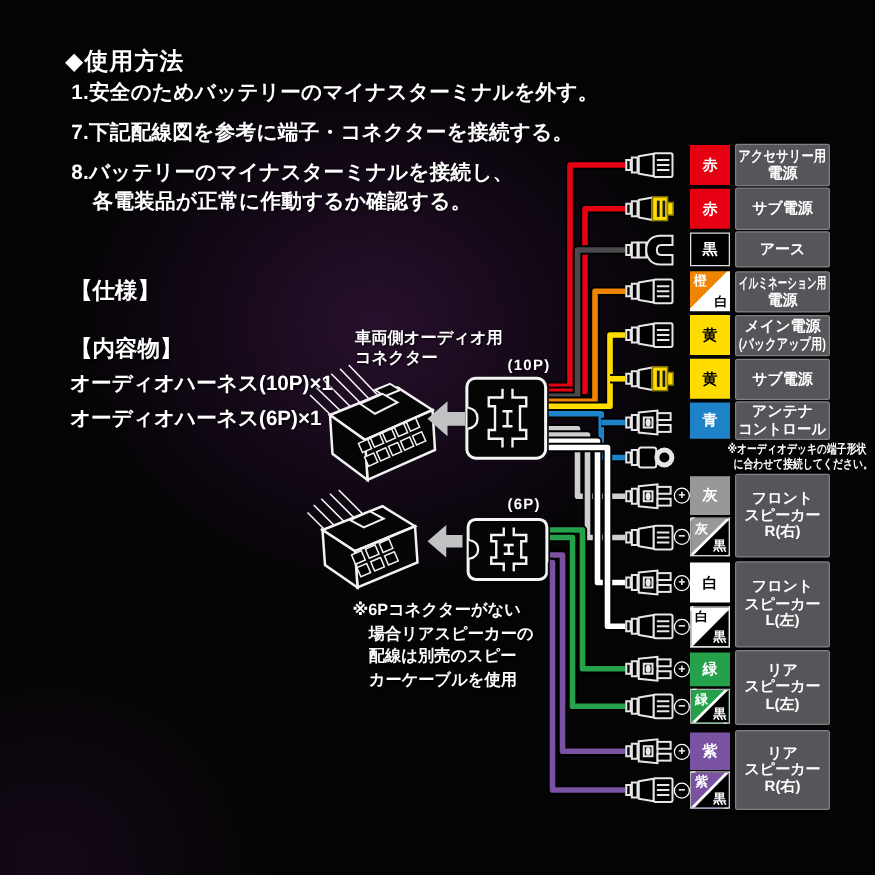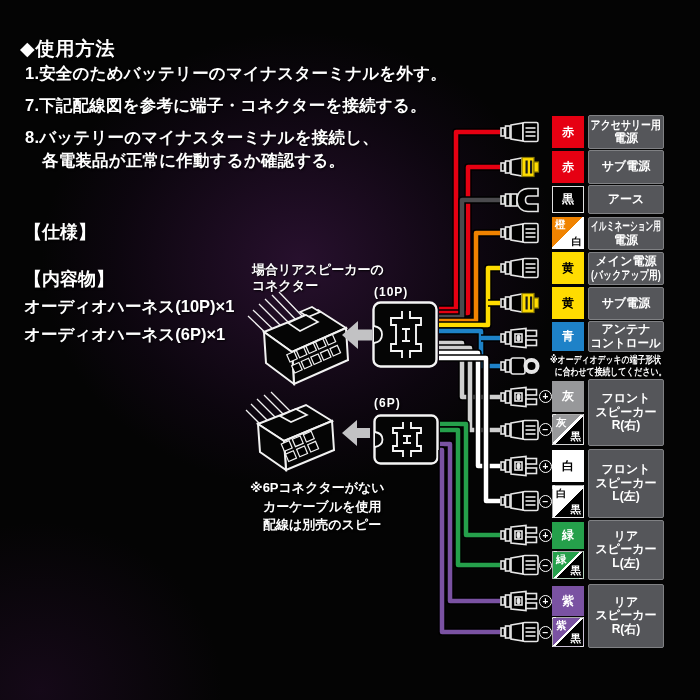--- a/index.html
+++ b/index.html
@@ -6,21 +6,21 @@
   #stage{
     position:relative;width:700px;height:700px;overflow:hidden;
     background:
       radial-gradient(340px 300px at 300px 260px, rgba(74,28,86,.50), rgba(40,12,50,.22) 55%, rgba(0,0,0,0) 76%),
       radial-gradient(260px 240px at 40px 690px, rgba(60,20,70,.30), rgba(0,0,0,0) 70%),
       #040404;
     font-family:"Liberation Sans","DejaVu Sans",sans-serif;
     color:#fff;font-weight:700;
   }
   #art{position:absolute;left:0;top:0;z-index:1;}
-  .txt{position:absolute;z-index:2;white-space:nowrap;text-shadow:1px 1px 2px rgba(0,0,0,.9);}
+  .txt{position:absolute;z-index:2;white-space:nowrap;text-shadow:1px 1px 2px rgba(0,0,0,.9);margin-left:32px;}
   .title{left:20px;top:36px;font-size:19px;letter-spacing:1px;}
   .step{font-size:16.5px;letter-spacing:0.2px;}
   .s1{left:25px;top:63px;} .s2{left:25px;top:95px;} .s3{left:25px;top:127px;} .s4{left:42px;top:150px;}
   .spec-h{font-size:18px;} .spec-l{font-size:16.5px;}
   .sp0{left:24px;top:220px;} .sp1{left:24px;top:241px;} .sp2{left:24px;top:267px;}
   .sp3{left:24px;top:296px;} .sp4{left:24px;top:324px;}
   .veh-label{left:252px;top:262px;font-size:13px;line-height:16px;}
   .veh-label span{display:block;}
   .plabel{font-size:12px;letter-spacing:1px;}
   .p10{left:374px;top:285px;} .p6{left:374px;top:396px;}
@@ -58,29 +58,30 @@
   <div class="txt step s2">7.下記配線図を参考に端子・コネクターを接続する。</div>
   <div class="txt step s3">8.バッテリーのマイナスターミナルを接続し、</div>
   <div class="txt step s4">各電装品が正常に作動するか確認する。</div>
 
   <div class="txt spec-h sp0">【仕様】</div>
   <div class="txt spec-h sp2">【内容物】</div>
   <div class="txt spec-l sp3">オーディオハーネス(10P)×1</div>
   <div class="txt spec-l sp4">オーディオハーネス(6P)×1</div>
 
   <div class="txt veh-label">
-    <span>場合リアスピーカーの</span>
+    <span>車両側オーディオ用</span>
     <span>コネクター</span>
   </div>
   <div class="txt plabel p10">(10P)</div>
   <div class="txt plabel p6">(6P)</div>
   <div class="txt note6p">
     <span>※6Pコネクターがない</span>
+    <span class="ind">場合リアスピーカーの</span>
+    <span class="ind">配線は別売のスピー</span>
     <span class="ind">カーケーブルを使用</span>
-    <span class="ind">配線は別売のスピー</span>
   </div>
   <div class="txt noteterm">
     <span class="fitline" style="transform: scaleX(0.783784);">※オーディオデッキの端子形状</span>
     <span class="fitline ind" style="transform: scaleX(0.783784);">に合わせて接続してください。</span>
   </div>
 
   <svg id="art" width="700" height="700" viewBox="0 0 700 700">
     <defs>
       <symbol id="t-female" viewBox="0 0 40 26">
         <g stroke="#e6e6e6" stroke-width="1.6" fill="#000">

